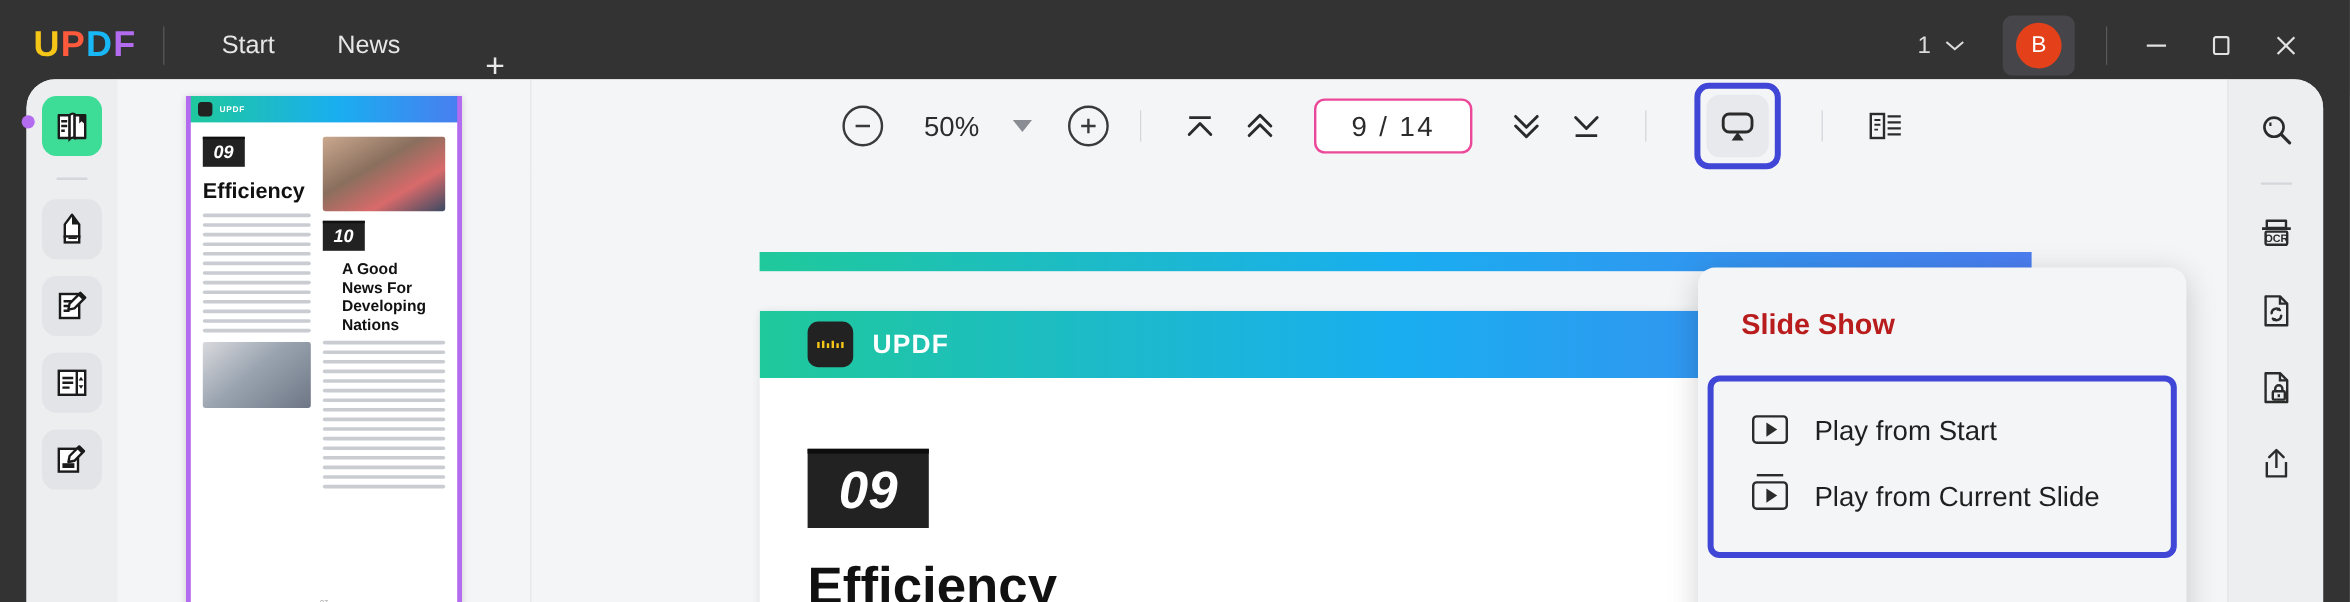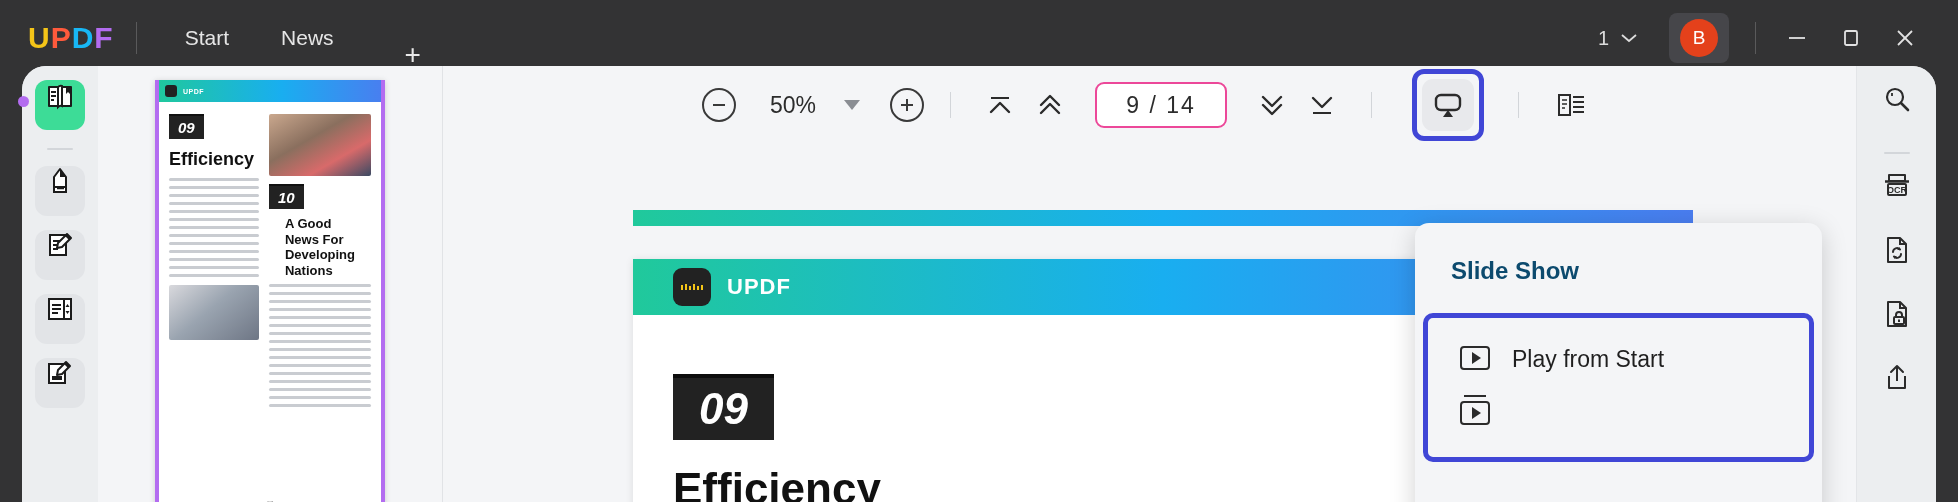--- a/index.html
+++ b/index.html
@@ -104,21 +104,21 @@
   
   #leftrail {
     position: absolute; left: 0; top: 0;
     width: 76px; height: 460px;
     background: #eceef0;
     display: flex; flex-direction: column; align-items: center;
     padding-top: 14px;
   }
   .rail-btn {
     width: 50px; height: 50px; border-radius: 12px;
-    display: flex; justify-content: center;
+    display: flex; align-items: center; justify-content: center;
     margin-bottom: 14px; background: transparent;
   }
   .rail-btn.active { background: #3ddc97; }
   .rail-btn.soft { background: #e2e4e7; }
   .rail-sep { width: 26px; height: 2px; background: #d3d6da; margin: 4px 0 16px; border-radius: 2px; }
 
   
   #thumbpanel {
     position: absolute; left: 76px; top: 0;
     width: 345px; height: 460px;
@@ -251,21 +251,21 @@
   
   #dropdown {
     position: absolute; left: 1393px; top: 157px;
     width: 407px; height: 345px;
     background: #f4f5f7;
     border-radius: 14px;
     box-shadow: 0 6px 26px rgba(0,0,0,.18);
     z-index: 30;
   }
   #dd-title {
-    font-size: 24px; font-weight: bold; color: #0c4a6e;
+    font-size: 24px; font-weight: bold; color: #b91c1c;
     padding: 34px 0 0 36px;
   }
   #dd-items {
     margin: 28px 8px 0 8px;
     border: 5px solid #4046d6; border-radius: 10px;
     padding: 14px 0 18px;
   }
   .dd-item {
     display: flex; align-items: flex-start; gap: 22px;
     padding: 14px 0 14px 32px;
@@ -581,20 +581,21 @@
 
     <div id="dropdown">
       <div id="dd-title">Slide Show</div>
       <div id="dd-items">
         <div class="dd-item">
           <span class="play-ico"></span>
           <span>Play from Start</span>
         </div>
         <div class="dd-item">
           <span class="play-ico cur"></span>
+          <span>Play from Current Slide</span>
         </div>
       </div>
     </div>
 
   </div>
 
   <div id="purple-dot"></div>
 </div>
 
 </body></html>

